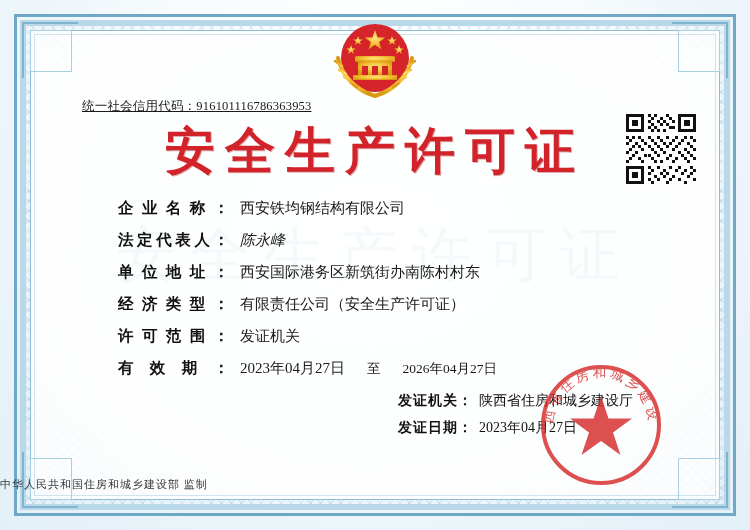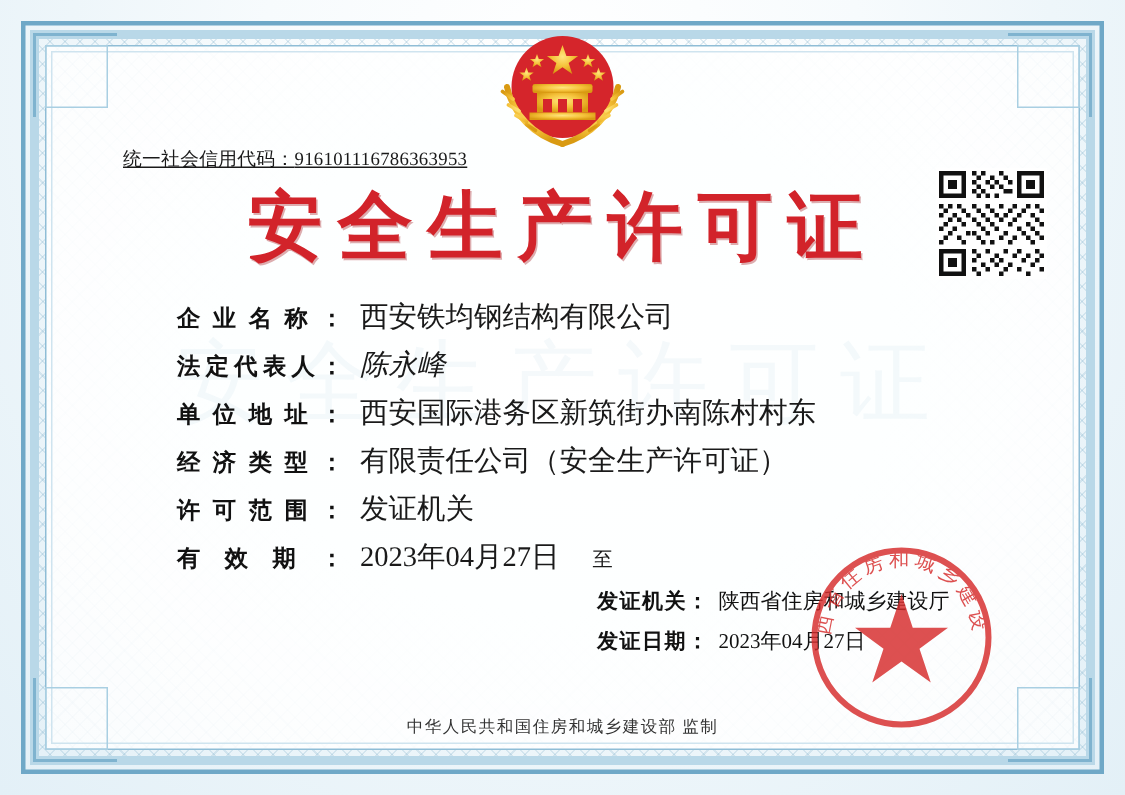--- a/index.html
+++ b/index.html
@@ -153,21 +153,21 @@
     width: 112px;
     font-size: 15.5px;
     color: #111111;
     letter-spacing: 1px;
     display: flex;
     justify-content: space-between;
     font-weight: bold;
   }
   .row .label span { display: inline-block; }
   .row .value {
-    font-size: 19px;
+    font-size: 15px;
     color: #1a1a1a;
     padding-left: 10px;
     white-space: nowrap;
   }
   .row .value.sig {
     font-family: "Liberation Serif", serif;
     font-style: italic;
   }
   .valid-row .value2 {
     font-size: 13.5px;
@@ -214,21 +214,21 @@
     opacity: 0.82;
     pointer-events: none;
   }
   .seal svg { display: block; }
 
   .footer {
     position: absolute;
     bottom: 38px;
     left: 0;
     width: 750px;
-    text-align: center;
+    text-align: left;
     font-size: 11px;
     color: #333333;
     letter-spacing: 1px;
   }
 
   
   .watermark {
     position: absolute;
     left: 0; top: 215px;
     width: 750px;
@@ -487,20 +487,21 @@
 
     <div class="row valid-row">
       <div class="label">
         <span>有</span>
         <span>效</span>
         <span>期</span>
         <span>：</span>
       </div>
       <div class="value">2023年04月27日</div>
       <div class="sep">至</div>
+      <div class="value2">2026年04月27日</div>
     </div>
 
   </div>
 
   <div class="issuer">
     <div class="iline">
       <span class="ilabel">发证机关：</span>
       <span class="ivalue">陕西省住房和城乡建设厅</span>
     </div>
     <div class="iline">

